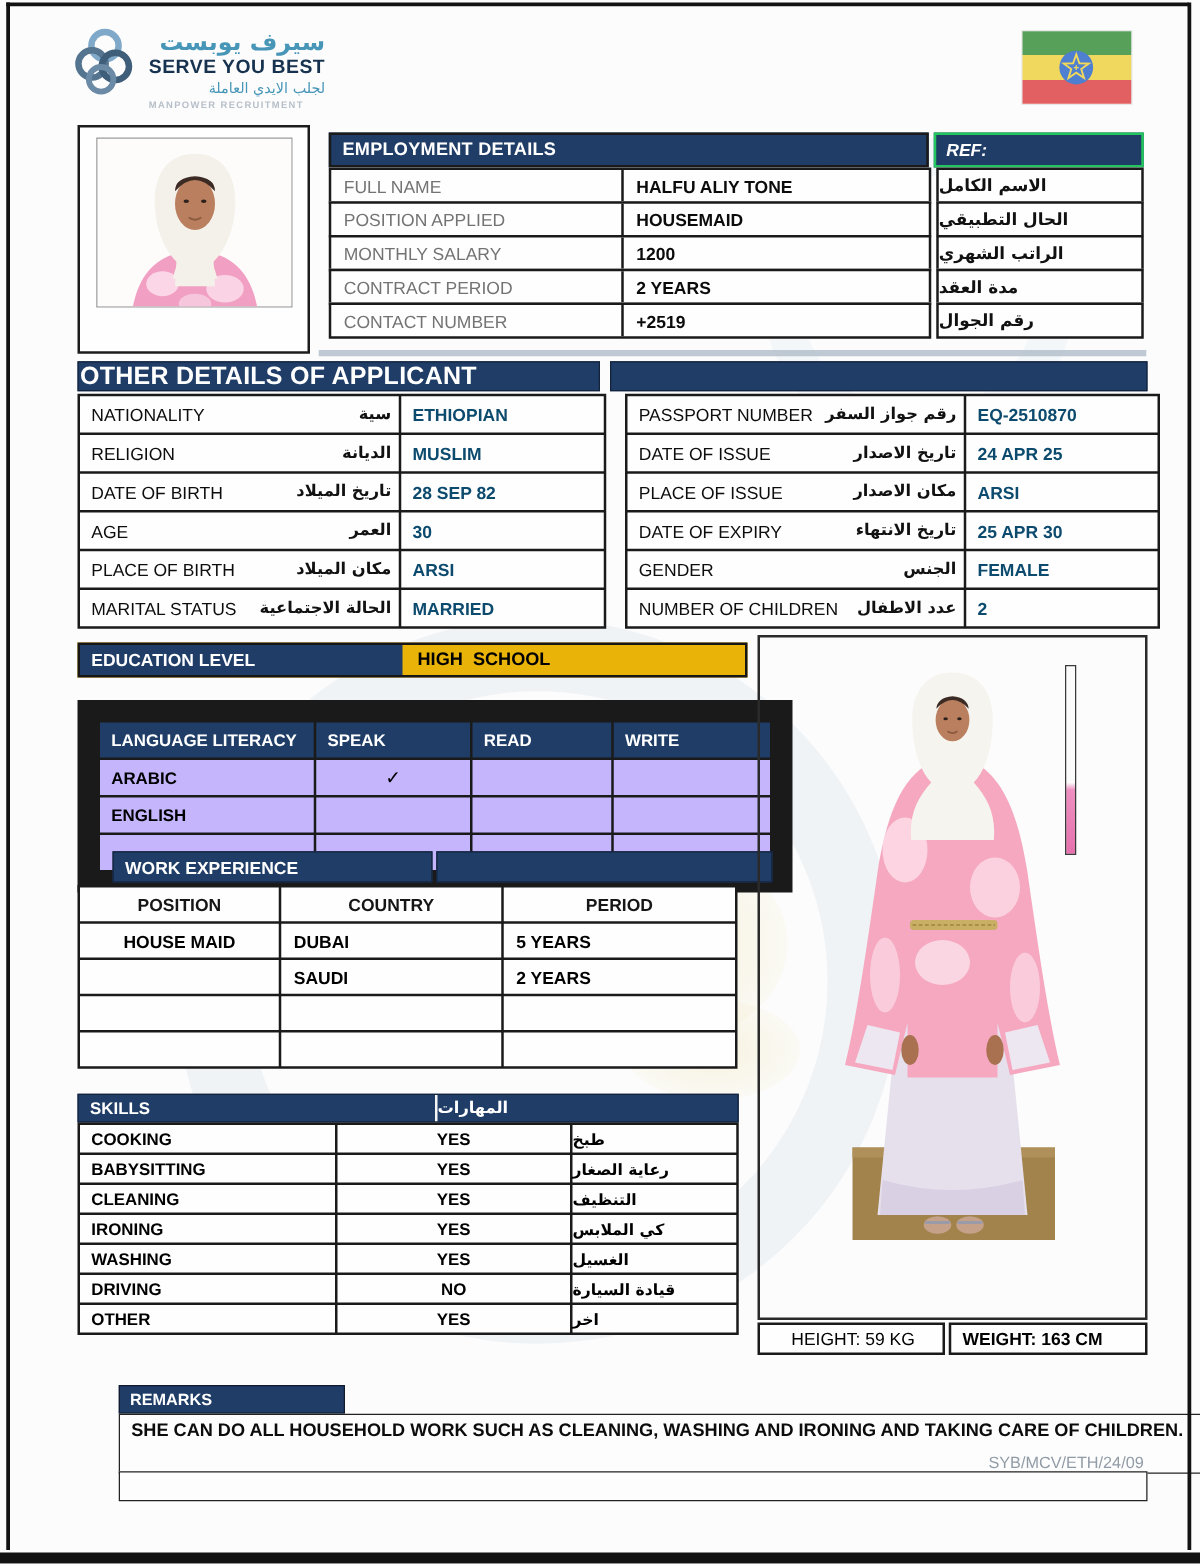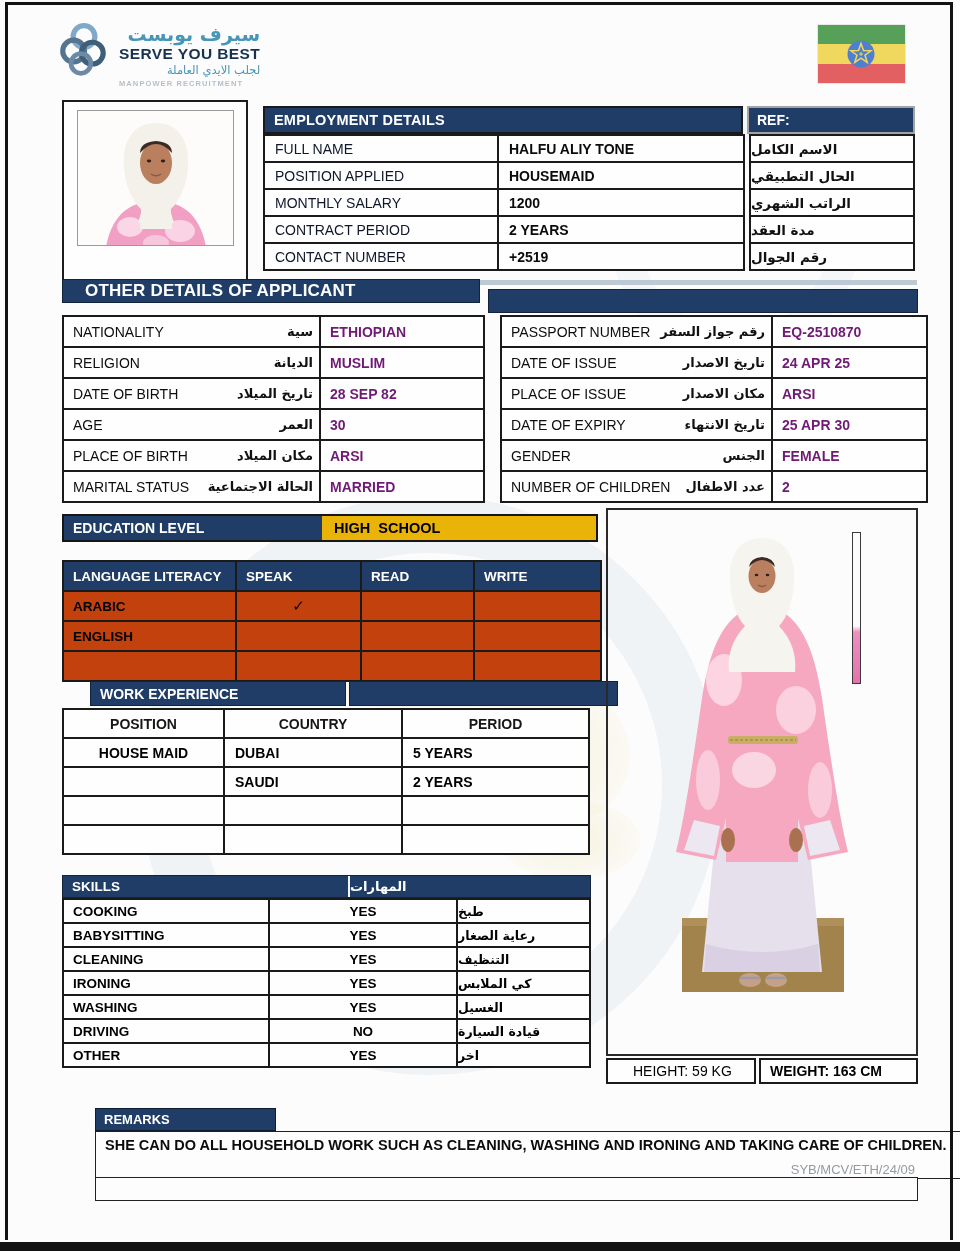--- a/index.html
+++ b/index.html
@@ -40,49 +40,49 @@
   .flag .emblem { position:absolute; left:28px; top:14px; width:30px; height:30px; }
 
   
   .portrait-box { position:absolute; left:62px; top:100px; width:186px; height:183px; border:2.5px solid #1c1c1c; background:#fefefe; z-index:1; }
   .portrait-inner { position:absolute; left:13px; top:8px; width:157px; height:136px; border:1px solid #9a9a9a; overflow:hidden; }
 
   
   .employment { position:absolute; left:263px; top:106px; width:652px; z-index:1; }
   .emp-header { display:flex; height:28px; margin-bottom:2px; }
   .emp-header .eh1 { width:480px; border:2px solid #1a1a1a; display:flex; align-items:center; padding-left:9px; font-size:14.5px; letter-spacing:0.2px; }
-  .emp-header .eh2 { margin-left:4px; flex:1; border:2px solid #a3a3a3; display:flex; align-items:center; padding-left:8px; font-size:14px; }
+  .emp-header .eh2 { margin-left:4px; flex:1; border:2px solid #22c55e; display:flex; align-items:center; padding-left:8px; font-size:14px;font-style:italic; }
   .emp-row { display:flex; height:29px; margin-top:-2px; }
   .emp-main { width:482px; border:2px solid #1a1a1a; background:#fefefe; display:flex; }
-  .emp-label { width:234px; border-right:2px solid #1a1a1a; display:flex; align-items:center; padding-left:10px; font-size:14px; color:#0f172a; }
+  .emp-label { width:234px; border-right:2px solid #1a1a1a; display:flex; align-items:center; padding-left:10px; font-size:14px; color:#737373; }
   .emp-value { flex:1; display:flex; align-items:center; padding-left:10px; font-weight:bold; font-size:14px; color:#0b0b0b; }
   .emp-row:first-of-type .emp-value { font-size:15.5px; }
   .emp-arabic { width:166px; margin-left:4px; border:2px solid #1a1a1a; background:#fefefe; display:flex; align-items:center; justify-content:flex-end; padding-right:12px; font-size:13.5px; font-weight:bold; color:#111; }
 
   .divider-strip { position:absolute; left:255px; top:280px; width:662px; height:5px; background:#b4c0cd; opacity:0.85; z-index:1; }
 
   
-  .od-header1 { position:absolute; left:62px; top:279px; width:418px; height:24px; z-index:1; border:1.5px solid #14233c; display:flex; align-items:center; padding-left:22px; font-size:17px; letter-spacing:0.2px; }
+  .od-header1 { position:absolute; left:62px; top:289px; width:418px; height:24px; z-index:1; border:1.5px solid #14233c; display:flex; align-items:center; padding-left:1px; font-size:20px; letter-spacing:0.2px; }
   .od-header2 { position:absolute; left:488px; top:289px; width:430px; height:24px; z-index:1; border:1.5px solid #14233c; }
   .od-table { position:absolute; top:315px; display:grid; gap:2px; padding:2px; background:#1a1a1a; z-index:1; grid-auto-rows:29px; }
   .od-left { left:62px; grid-template-columns:255px 162px; }
   .od-right { left:488px; grid-template-columns:269px 153px;margin-left:12px; }
   .od-main { background:#fefefe; display:flex; align-items:center; justify-content:space-between; padding:0 6px 0 9px; overflow:hidden; }
   .od-label { font-size:14px; color:#0d0d0d; white-space:nowrap; }
   .od-ar { font-size:13px; font-weight:bold; color:#111; white-space:nowrap; }
-  .od-value { background:#fefefe; display:flex; align-items:center; padding-left:9px; font-weight:600; font-size:14px; color:#701a75; }
+  .od-value { background:#fefefe; display:flex; align-items:center; padding-left:9px; font-weight:600; font-size:14px; color:#0c4a6e; }
 
   
   .education { position:absolute; left:62px; top:514px; width:536px; height:28px; border:2px solid #161616; display:flex; z-index:1; background:#eab308; }
   .edu-title { width:258px; display:flex; align-items:center; padding-left:9px; font-size:14px; }
   .edu-value { flex:1; display:flex; align-items:center; padding-left:12px; font-weight:600; font-size:14.5px; white-space:pre; }
 
   
-  .lang-table { position:absolute; left:62px; top:560px; display:grid; grid-template-columns:171px 123px 111px 125px; grid-auto-rows:28px; gap:2px; padding:2px; background:#1a1a1a; z-index:1; }
-  .lang-table > div { background:#c2410c; display:flex; align-items:center; padding-left:9px; font-size:13.5px; }
+  .lang-table { position:absolute; left:62px; top:560px; display:grid; grid-template-columns:171px 123px 111px 125px; grid-auto-rows:28px; gap:2px; padding:18px; background:#1a1a1a; z-index:1; }
+  .lang-table > div { background:#c4b5fd; display:flex; align-items:center; padding-left:9px; font-size:13.5px; }
   .lang-table > .lh { background:#1f3d66; color:#fff; font-weight:bold; }
   .lang-table > .lc { justify-content:center; padding-left:0; font-size:15px; }
   .lang-table > .ll { font-weight:600; }
 
   
   .we-header { position:absolute; left:62px; top:681px; width:528px; height:25px; display:flex; z-index:1;margin-left:28px; }
   .we-header .wh1 { width:256px; border:1.5px solid #14233c; display:flex; align-items:center; padding-left:9px; font-size:14px; }
   .we-header .wh2 { flex:1; margin-left:3px; border:1.5px solid #14233c; }
   .we-table { position:absolute; left:62px; top:708px; display:grid; grid-template-columns:159px 176px 185px; grid-auto-rows:27px; gap:2px; padding:2px; background:#1a1a1a; z-index:1; }
   .we-table > div { background:#fefefe; display:flex; align-items:center; font-size:14px; }

